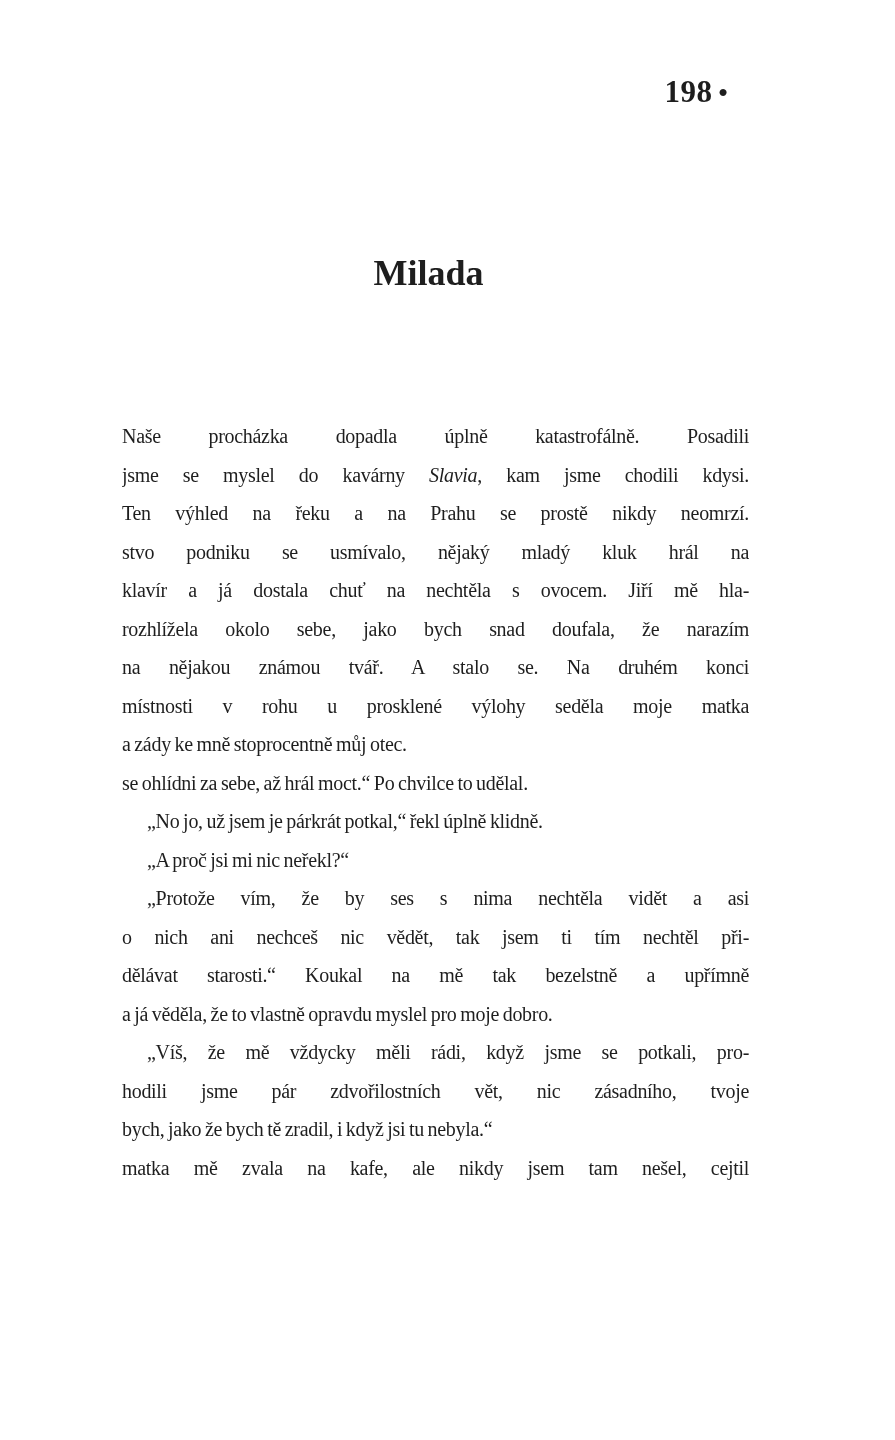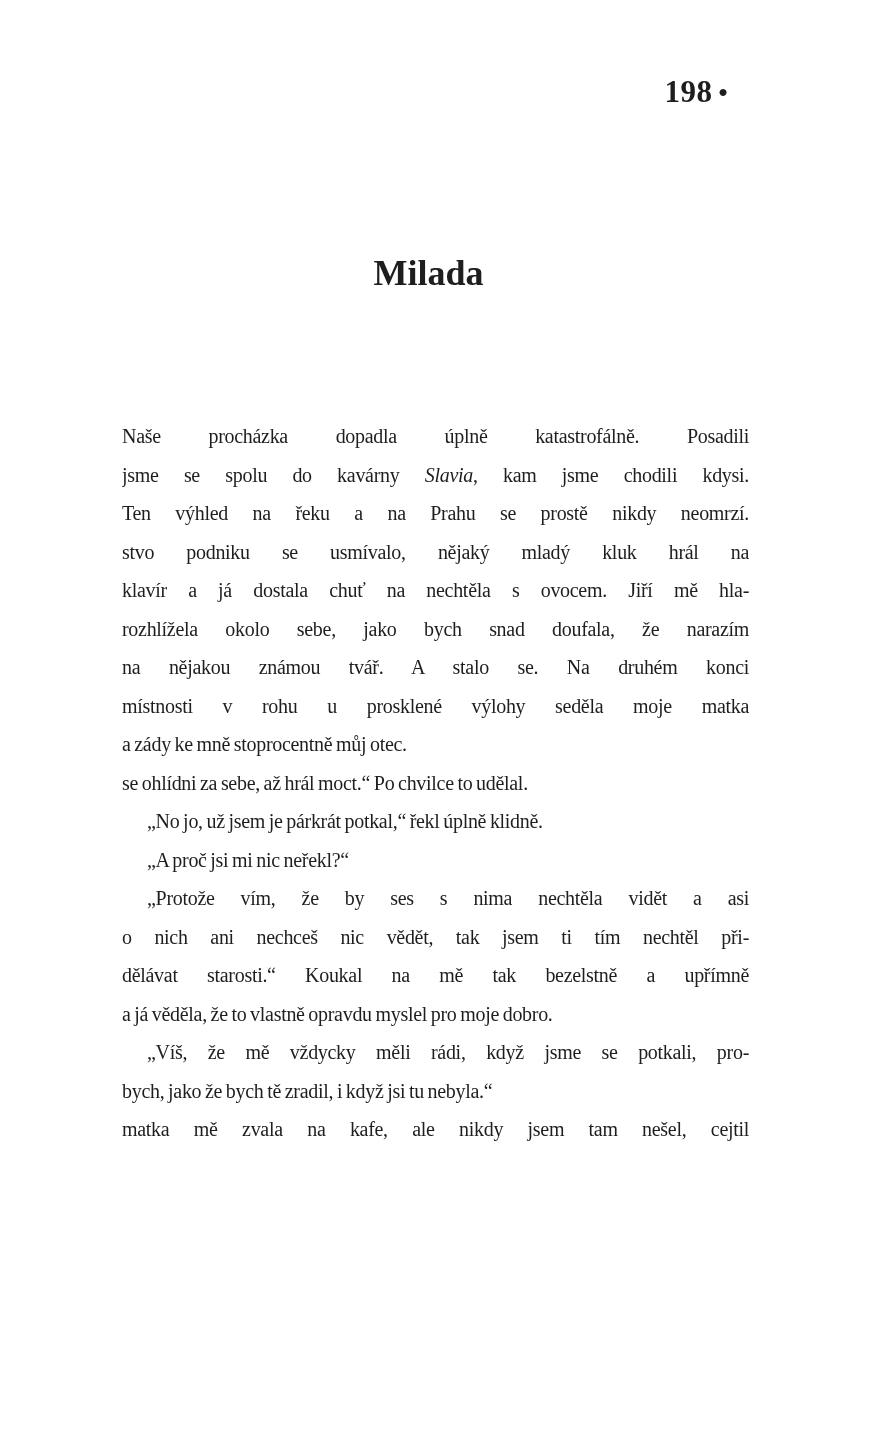--- a/index.html
+++ b/index.html
@@ -74,33 +74,34 @@
 <div class="page">
 
   <div class="page-number">
     <span>198</span><span class="bullet">•</span>
   </div>
 
   <h1 class="chapter-title" style="margin:0;">Milada</h1>
 
   <div class="body-text">
       <div class="line"><span>Naše procházka dopadla úplně katastrofálně. Posadili</span></div>
-      <div class="line"><span>jsme se spolu do kavárny </span><em>Slavia</em><span>, kam jsme chodili kdysi.</span></div>
+      <div class="line"><span>jsme se myslel do kavárny </span><em>Slavia</em><span>, kam jsme chodili kdysi.</span></div>
       <div class="line"><span>Ten výhled na řeku a na Prahu se prostě nikdy neomrzí.</span></div>
       <div class="line"><span>stvo podniku se usmívalo, nějaký mladý kluk hrál na</span></div>
       <div class="line"><span>klavír a já dostala chuť na nechtěla s ovocem. Jiří mě hla-</span></div>
       <div class="line"><span>rozhlížela okolo sebe, jako bych snad doufala, že narazím</span></div>
       <div class="line"><span>na nějakou známou tvář. A stalo se. Na druhém konci</span></div>
       <div class="line"><span>místnosti v rohu u prosklené výlohy seděla moje matka</span></div>
       <div class="line last"><span>a zády ke mně stoprocentně můj otec.</span></div>
       <div class="line last"><span>se ohlídni za sebe, až hrál moct.“ Po chvilce to udělal.</span></div>
       <div class="line last indent"><span>„No jo, už jsem je párkrát potkal,“ řekl úplně klidně.</span></div>
       <div class="line last indent"><span>„A proč jsi mi nic neřekl?“</span></div>
       <div class="line indent"><span>„Protože vím, že by ses s nima nechtěla vidět a asi</span></div>
       <div class="line"><span>o nich ani nechceš nic vědět, tak jsem ti tím nechtěl při-</span></div>
       <div class="line"><span>dělávat starosti.“ Koukal na mě tak bezelstně a upřímně</span></div>
       <div class="line last"><span>a já věděla, že to vlastně opravdu myslel pro moje dobro.</span></div>
       <div class="line indent"><span>„Víš, že mě vždycky měli rádi, když jsme se potkali, pro-</span></div>
+      <div class="line"><span>hodili jsme pár zdvořilostních vět, nic zásadního, tvoje</span></div>
       <div class="line last"><span>bych, jako že bych tě zradil, i když jsi tu nebyla.“</span></div>
       <div class="line"><span>matka mě zvala na kafe, ale nikdy jsem tam nešel, cejtil</span></div>
     </div>
 
 </div>
 
 </body></html>

